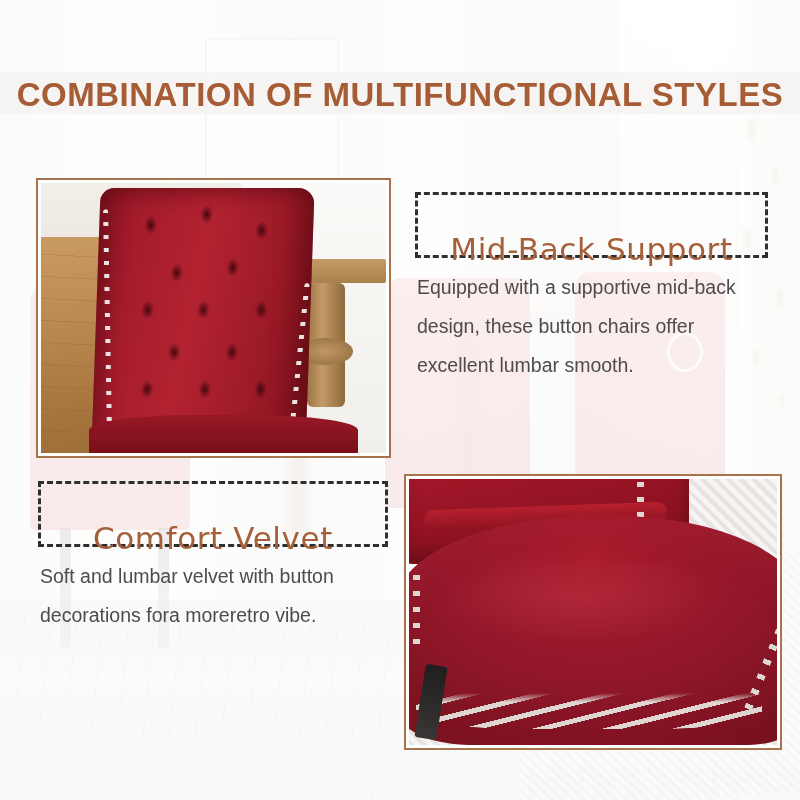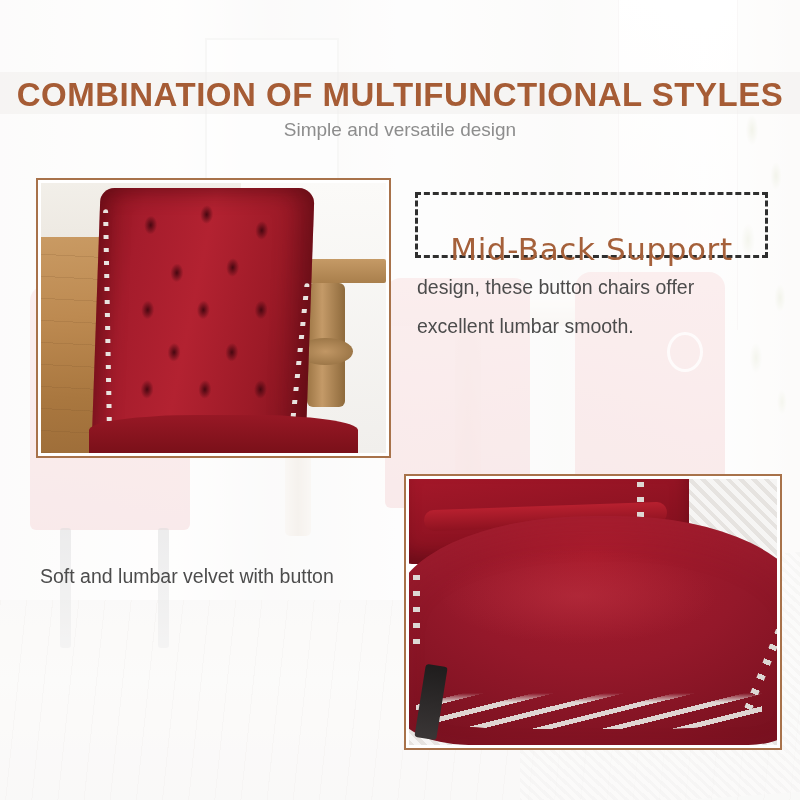--- a/index.html
+++ b/index.html
@@ -252,21 +252,20 @@
     <div class="bg-chairleg" style="left:60px;top:528px;"></div>
     <div class="bg-chairleg" style="left:158px;top:528px;"></div>
     <div class="bg-chairleg" style="left:404px;top:506px;"></div>
     <div class="bg-chairleg" style="left:505px;top:506px;"></div>
     <div class="bg-leaf"></div>
     <div class="bg-wash"></div>
   </div>
 
   <div class="title-band"></div>
   <div class="title">COMBINATION OF MULTIFUNCTIONAL STYLES</div>
-  <div class="subtitle">Simple and versatile design</div>
 
   <div class="photo photo-topleft">
     <div class="photo-inner">
       <div class="p1-wallup"></div>
       <div class="p1-floor"></div>
       <div class="p1-wallright"></div>
       <div class="p1-fan"></div>
       <div class="p1-tabletop"></div>
       <div class="p1-tableleg"></div>
       <div class="p1-chair">
@@ -275,26 +274,31 @@
         <div class="p1-nail-r"></div>
       </div>
       <div class="p1-seat"></div>
     </div>
   </div>
 
   <div class="dash-box box-midback">
     <span class="heading">Mid-Back Support</span>
   </div>
   <div class="body-text text-midback">
+    <span class="ln">Equipped with a supportive mid-back</span>
     <span class="ln">design, these button chairs offer</span>
     <span class="ln">excellent lumbar smooth.</span>
   </div>
 
+  <div class="dash-box box-velvet">
+    <span class="heading">Comfort Velvet</span>
+  </div>
   <div class="body-text text-velvet">
     <span class="ln">Soft and lumbar velvet with button</span>
+    <span class="ln">decorations fora moreretro vibe.</span>
   </div>
 
   <div class="photo photo-bottomright">
     <div class="photo-inner">
       <div class="p2-wall"></div>
       <div class="p2-rug"></div>
       <div class="p2-rug2"></div>
       <div class="p2-backrest"></div>
       <div class="p2-backroll"></div>
       <div class="p2-nails-tr"></div>

